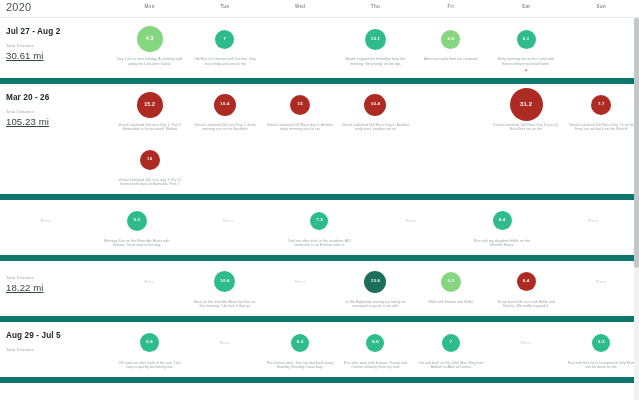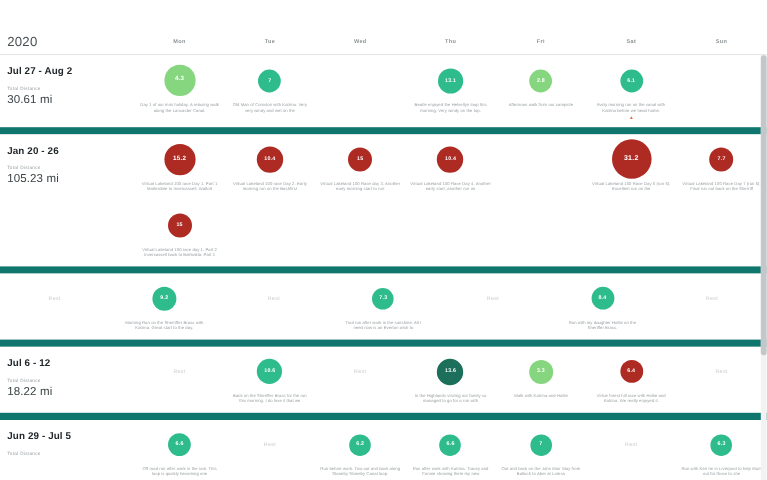--- a/index.html
+++ b/index.html
@@ -12,21 +12,20 @@
     overflow: hidden;
   }
   #app { width: 639px; height: 400px; position: relative; background:#fff; }
 
   
   .header-row {
     display: flex; align-items: flex-start;
     height: 18px;
     border-bottom: 1px solid #e6e6e6;
     background: #fff;
-    margin-top: 28px;
   }
   .year-cell {
     width: 112px; flex: 0 0 112px;
     padding-left: 6px;
     font-size: 11px; font-weight: 400; color: #4a5255;
     letter-spacing: .2px;
     line-height: 15px;
   }
   .days-head { flex: 1 1 auto; display: flex; }
   .day-head {
@@ -60,21 +59,21 @@
     font-size: 8.2px; font-weight: 700; color: #21272a;
     letter-spacing: .1px; line-height: 11px;
   }
   .tot-label {
     margin-top: 6px;
     font-size: 3.9px; color: #9aa0a3; letter-spacing: .25px;
     line-height: 6px;
   }
   .tot-value {
     font-size: 9.6px; color: #3a4245; font-weight: 400;
-    line-height: 13px; letter-spacing: .1px;
+    line-height: 13px; letter-spacing: .1px; text-decoration: underline;
   }
 
   .week-grid { flex: 1 1 auto; }
   .day-line { display: flex; }
   .day-cell {
     flex: 1 1 0;
     min-height: 0;
     padding: 7px 2px 6px 2px;
     display: flex; flex-direction: column;
     align-items: center;
@@ -169,21 +168,21 @@
             </div>
             <div class="day-cell">
               <div class="bubble-slot"></div>
               <div class="spacer-desc"></div>
             </div>
           </div>
         </div>
       </div>
       <div class="week">
         <div class="week-meta">
-          <div class="week-range">Jan 20 - 26</div>
+          <div class="week-range">Mar 20 - 26</div>
           <div class="tot-label">Total Distance</div>
           <div class="tot-value">105.23 mi</div>
         </div>
         <div class="week-grid">
           <div class="day-line">
             <div class="day-cell">
               <div class="bubble-slot">
                 <div class="bubble" style="width: 26px; height: 26px; background: rgb(174, 43, 36); font-size: 5.2px;">15.2</div>
               </div>
               <div class="desc">Virtual Lakeland 100 race Day 1. Part 1 Matterdale to Invercassell. Watlott</div>
@@ -300,21 +299,20 @@
               <div class="bubble-slot">
                 <div class="rest">Rest</div>
               </div>
               <div class="spacer-desc"></div>
             </div>
           </div>
         </div>
       </div>
       <div class="week">
         <div class="week-meta">
-          <div class="week-range">Jul 6 - 12</div>
           <div class="tot-label">Total Distance</div>
           <div class="tot-value">18.22 mi</div>
         </div>
         <div class="week-grid">
           <div class="day-line">
             <div class="day-cell">
               <div class="bubble-slot">
                 <div class="rest">Rest</div>
               </div>
               <div class="spacer-desc"></div>
@@ -353,21 +351,21 @@
               <div class="bubble-slot">
                 <div class="rest">Rest</div>
               </div>
               <div class="spacer-desc"></div>
             </div>
           </div>
         </div>
       </div>
       <div class="week">
         <div class="week-meta">
-          <div class="week-range">Jun 29 - Jul 5</div>
+          <div class="week-range">Aug 29 - Jul 5</div>
           <div class="tot-label">Total Distance</div>
         </div>
         <div class="week-grid">
           <div class="day-line">
             <div class="day-cell">
               <div class="bubble-slot">
                 <div class="bubble" style="width: 19px; height: 19px; background: rgb(47, 188, 140);">6.6</div>
               </div>
               <div class="desc">Off road run after work in the rain. This loop is quickly becoming one</div>
             </div>

